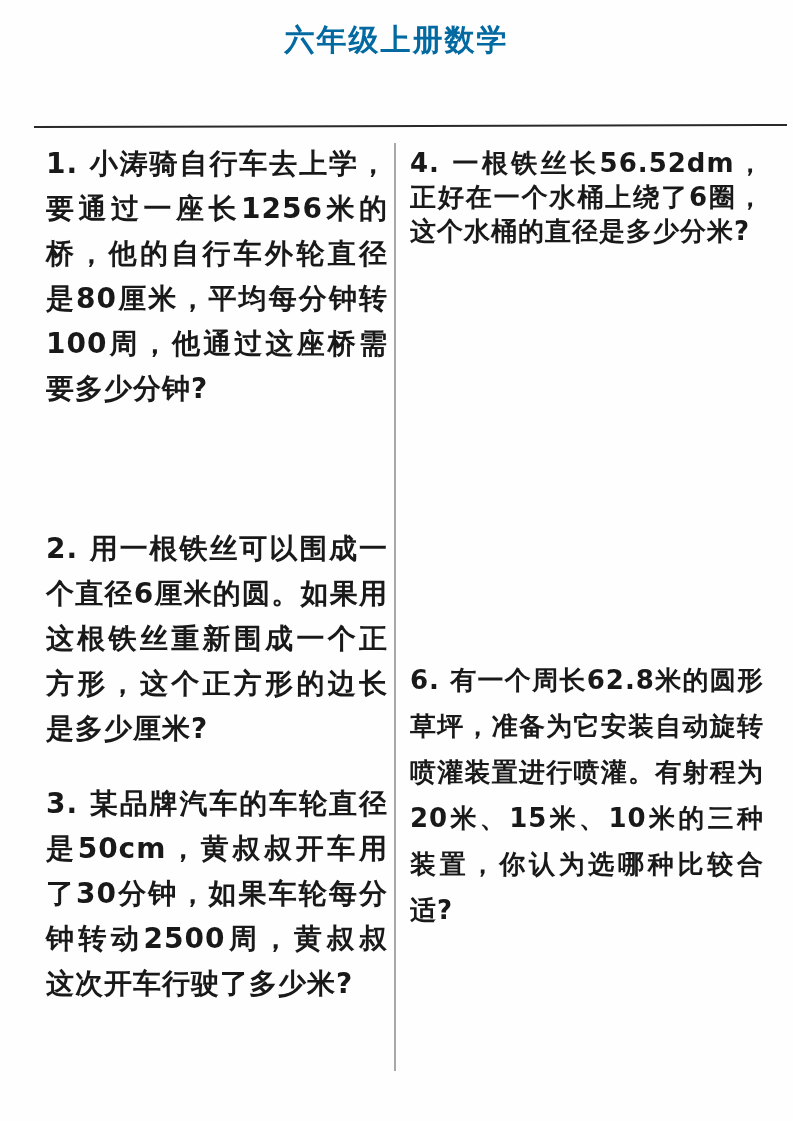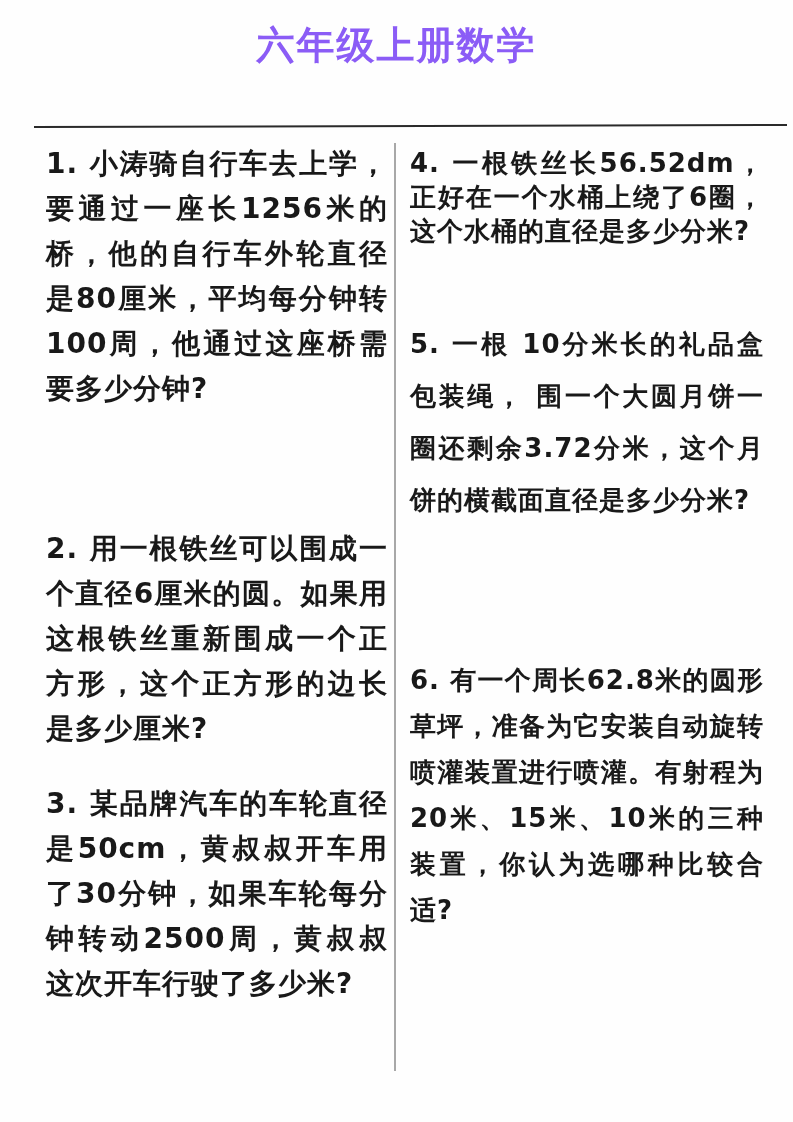--- a/index.html
+++ b/index.html
@@ -9,23 +9,23 @@
     height: 1122px;
     background: #fefefe;
     font-family: "DejaVu Sans", sans-serif;
     overflow: hidden;
   }
   .title {
     position: absolute;
     top: 20px; left: 0;
     width: 100%;
     text-align: center;
-    font-size: 38px;
+    font-size: 30px;
     font-weight: bold;
-    color: #8b5cf6;
+    color: #0369a1;
     letter-spacing: 2px;
   }
   .subtitle {
     position: absolute;
     top: 74px; left: 0;
     width: 100%;
     text-align: center;
     font-size: 33px;
     font-weight: bold;
     letter-spacing: 1px;
@@ -70,17 +70,16 @@
   <div class="vrule" style="background: rgb(168, 168, 168);"></div>
 
   <div class="problem p1" style="color: rgb(25, 25, 25);">1. 小涛骑自行车去上学，要通过一座长1256米的桥，他的自行车外轮直径是80厘米，平均每分钟转100周，他通过这座桥需要多少分钟?</div>
 
   <div class="problem p2" style="color: rgb(25, 25, 25);">2. 用一根铁丝可以围成一个直径6厘米的圆。如果用这根铁丝重新围成一个正方形，这个正方形的边长是多少厘米?</div>
 
   <div class="problem p3" style="color: rgb(25, 25, 25);">3. 某品牌汽车的车轮直径是50cm，黄叔叔开车用了30分钟，如果车轮每分钟转动2500周，黄叔叔这次开车行驶了多少米?</div>
 
   <div class="problem p4" style="color: rgb(25, 25, 25);">4. 一根铁丝长56.52dm，正好在一个水桶上绕了6圈，这个水桶的直径是多少分米?</div>
 
-  <div class="problem p5" style="color: rgb(25, 25, 25);">5. 一根 10分米长的礼品盒包装绳， 围一个大圆月饼一圈还剩余3.72分米，这个月饼的横截面直径是多少分米?</div>
 
   <div class="problem p6" style="color: rgb(25, 25, 25);">6. 有一个周长62.8米的圆形草坪，准备为它安装自动旋转喷灌装置进行喷灌。有射程为20米、15米、10米的三种装置，你认为选哪种比较合适?</div>
 
 </div>
 
 </body></html>

